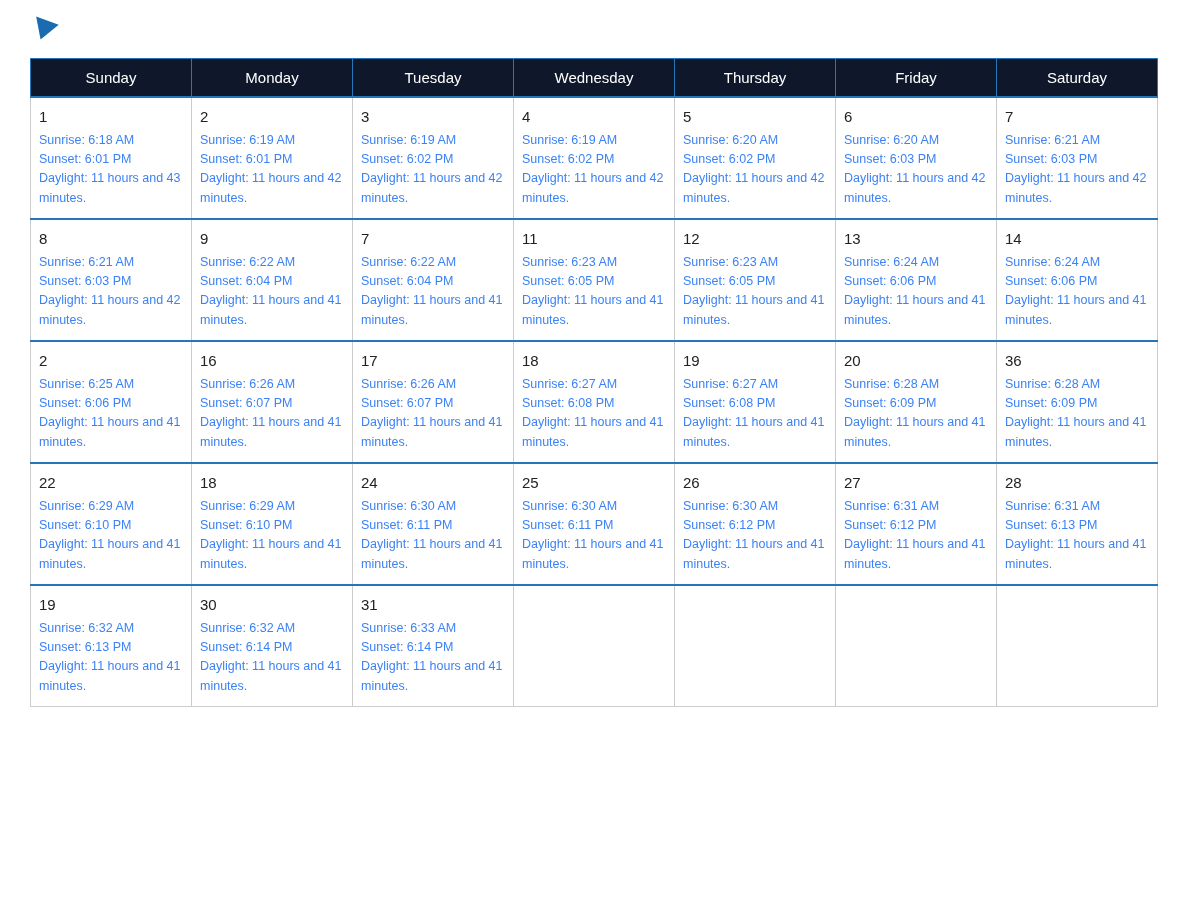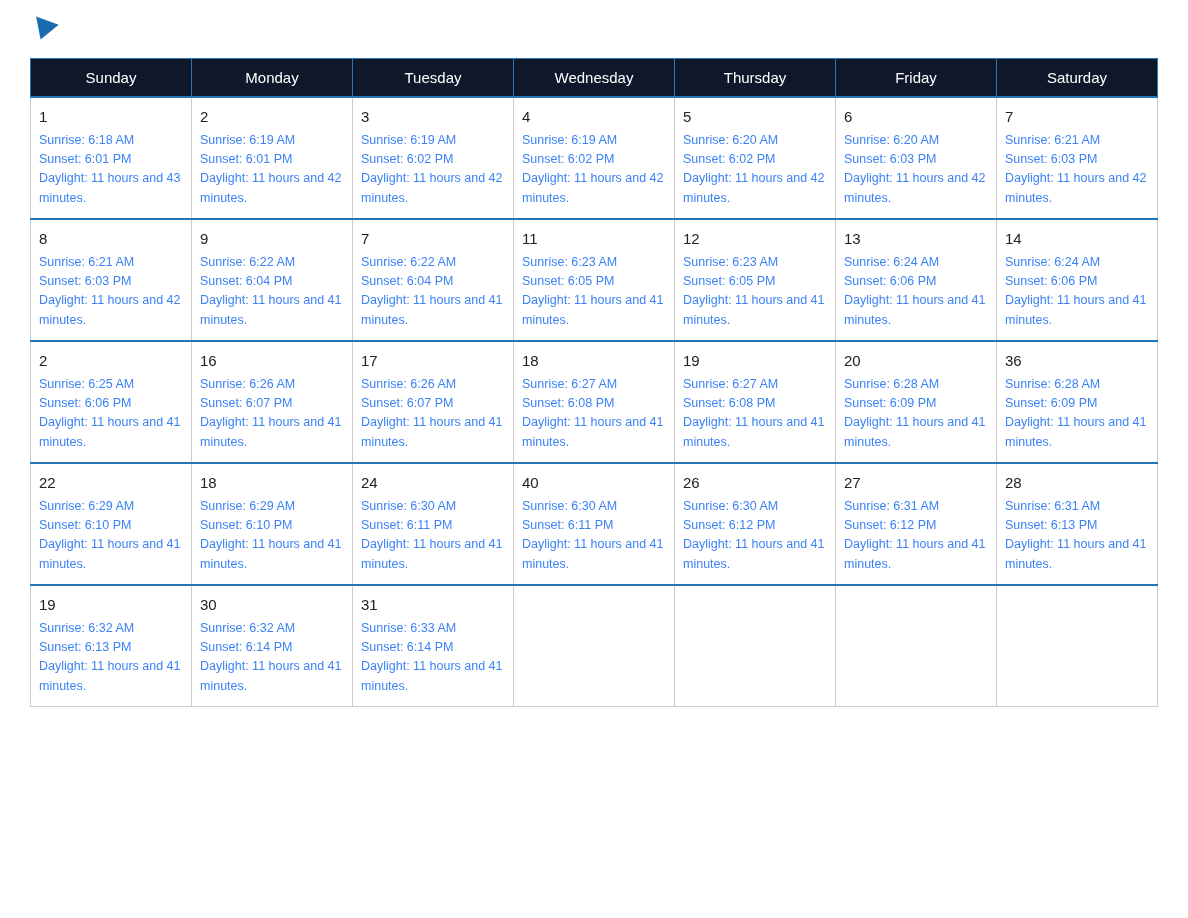--- a/index.html
+++ b/index.html
@@ -219,21 +219,21 @@
         </td>
         <td>
           <span class="day-num">18</span>
           <div class="day-info">Sunrise: 6:29 AM<br>Sunset: 6:10 PM<br>Daylight: 11 hours and 41 minutes.</div>
         </td>
         <td>
           <span class="day-num">24</span>
           <div class="day-info">Sunrise: 6:30 AM<br>Sunset: 6:11 PM<br>Daylight: 11 hours and 41 minutes.</div>
         </td>
         <td>
-          <span class="day-num">40</span>
+          <span class="day-num">25</span>
           <div class="day-info">Sunrise: 6:30 AM<br>Sunset: 6:11 PM<br>Daylight: 11 hours and 41 minutes.</div>
         </td>
         <td>
           <span class="day-num">26</span>
           <div class="day-info">Sunrise: 6:30 AM<br>Sunset: 6:12 PM<br>Daylight: 11 hours and 41 minutes.</div>
         </td>
         <td>
           <span class="day-num">27</span>
           <div class="day-info">Sunrise: 6:31 AM<br>Sunset: 6:12 PM<br>Daylight: 11 hours and 41 minutes.</div>
         </td>

